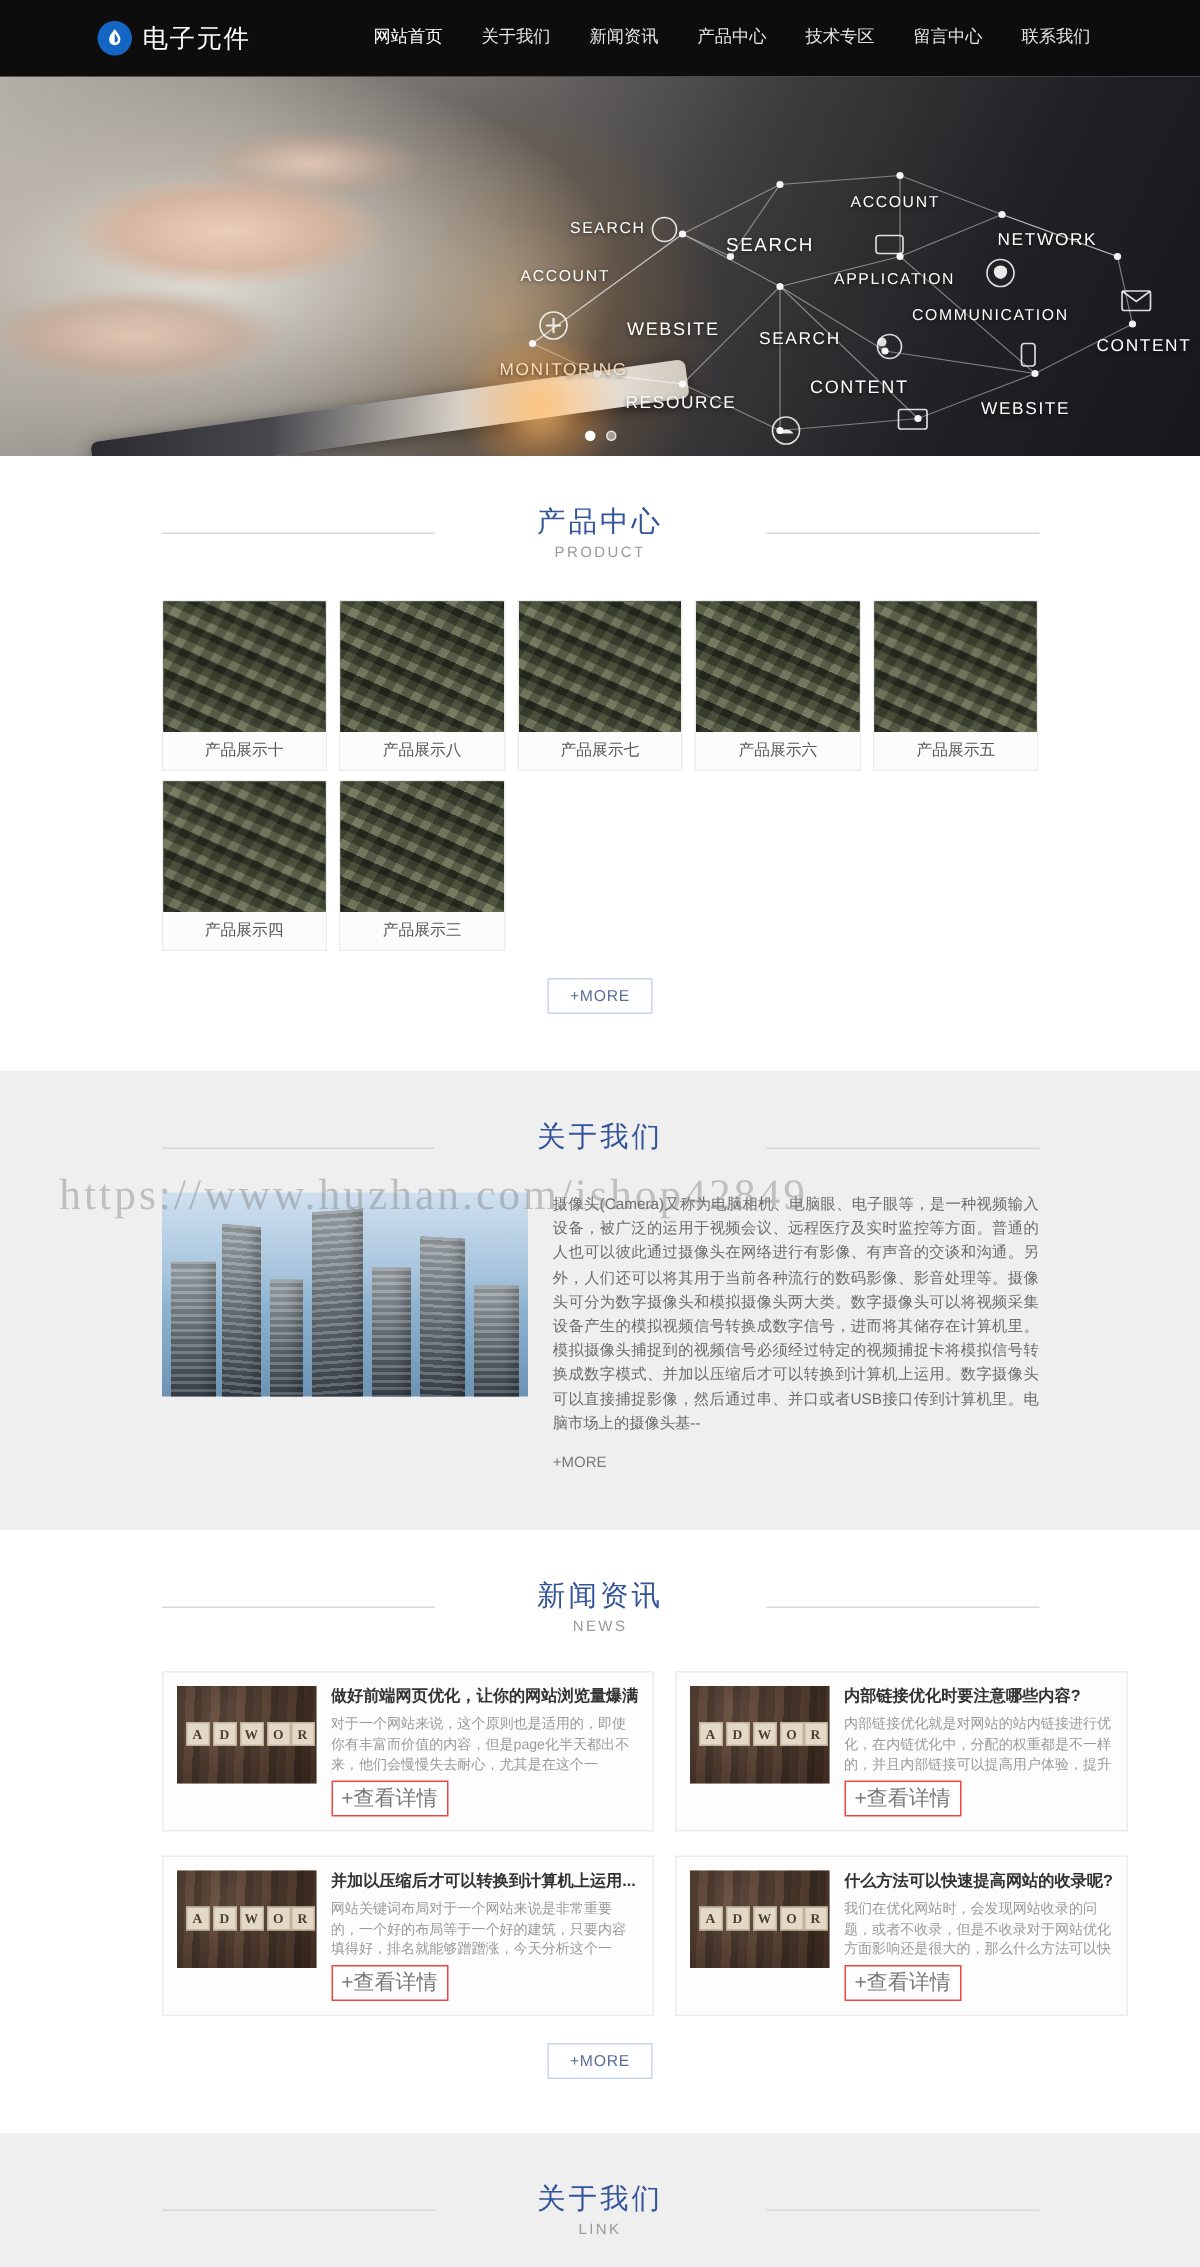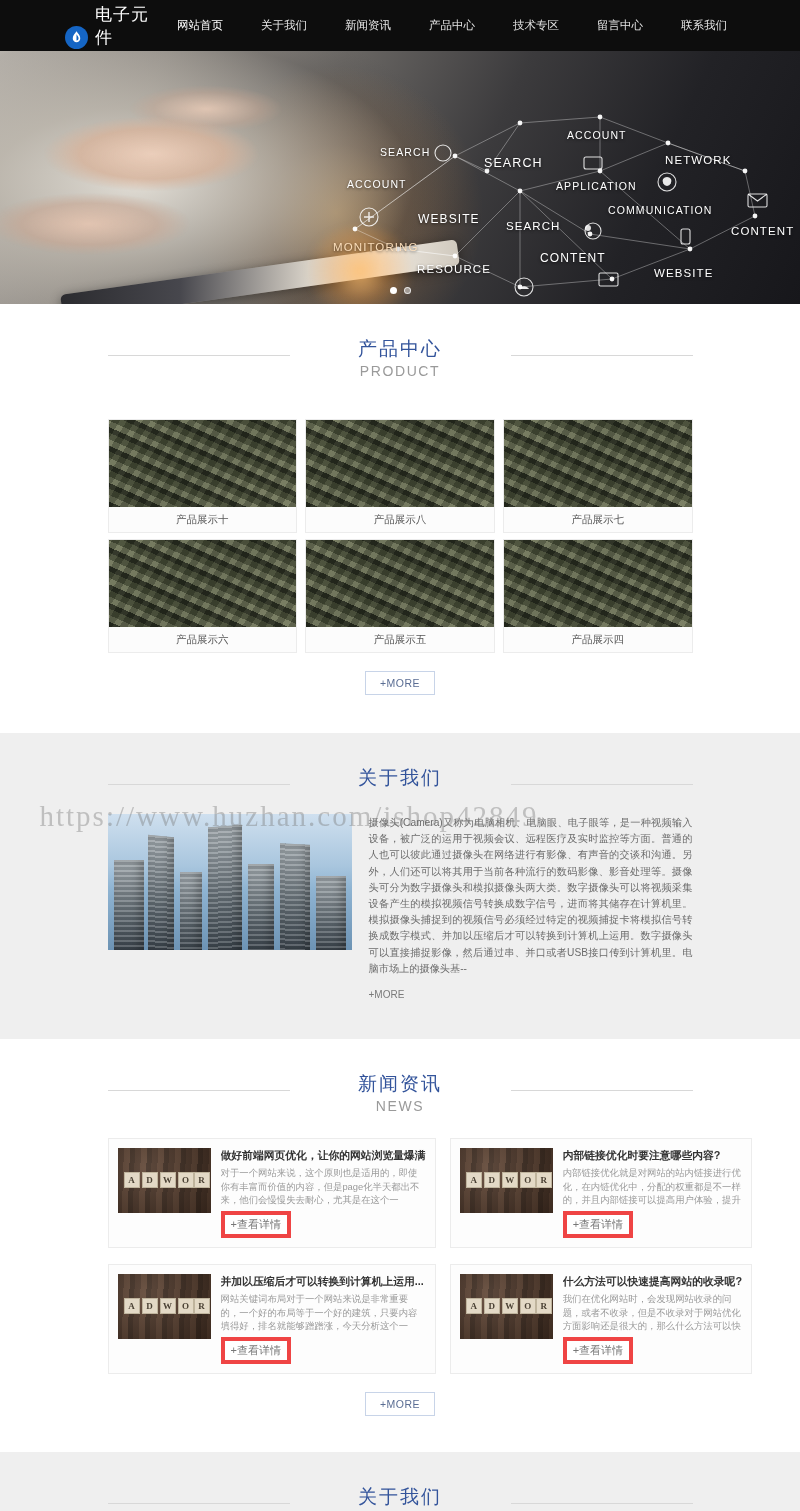--- a/index.html
+++ b/index.html
@@ -34,21 +34,21 @@
     display: flex; align-items: center; justify-content: center;
     flex: none;
   }
   .logo-mark svg { display:block; }
   .logo-text {
     color: #ffffff;
     font-size: 17px;
     letter-spacing: 1px;
     font-weight: 500;
   }
-  .nav { display: flex; align-items: flex-end; gap: 12px; }
+  .nav { display: flex; align-items: flex-end; gap: 0px; }
   .nav-item {
     color: #e6e6e6;
     font-size: 11.5px;
     padding: 0 13px;
     line-height: 51px;
     white-space: nowrap;
     cursor: pointer;
   }
   .nav-item.active { color: #ffffff; }
 
@@ -132,36 +132,36 @@
   .sec-head .line.l { left: 0; }
   .sec-head .line.r { right: 0; }
   .sec-title {
     font-size: 19px;
     color: #33549b;
     letter-spacing: 2px;
     line-height: 24px;
     font-weight: 500;
   }
   .sec-sub {
-    font-size: 14px;
+    font-size: 10px;
     color: #9a9a9a;
     letter-spacing: 1.6px;
     margin-top: 2px;
   }
 
   
   .products {
     background: #ffffff;
     padding-bottom: 10px;
   }
   .prod-grid {
     width: 585px;
-    margin: 40px auto 0;
+    margin: 26px auto 0;
     display: grid;
-    grid-template-columns: repeat(3, 1fr);
+    grid-template-columns: repeat(5, 1fr);
     gap: 6px 8px;
   }
   .prod-card {
     background: #fff;
     border: 1px solid #ececec;
     cursor: pointer;
   }
   .prod-img {
     height: 87px;
     background-color: #55594a;
@@ -295,23 +295,23 @@
   .news-desc {
     font-size: 9.4px;
     color: #9a9a9a;
     line-height: 13.4px;
     height: 40px;
     overflow: hidden;
   }
   .news-link {
     display: inline-block;
     margin-top: 5px;
-    font-size: 11px;
+    font-size: 14px;
     color: #777;
-    border: 4px solid #ef4444;
+    border: 1px solid #ef4444;
     padding: 2px 6px;
     background: #fff;
     cursor: pointer;
   }
 
   
   .links { background: #efefef; padding-bottom: 26px; }
 </style>
 </head>
 <body>
@@ -444,20 +444,24 @@
       <div class="prod-name">产品展示六</div>
     </div>
     <div class="prod-card">
       <div class="prod-img"></div>
       <div class="prod-name">产品展示五</div>
     </div>
     <div class="prod-card">
       <div class="prod-img"></div>
       <div class="prod-name">产品展示四</div>
     </div>
+    <div class="prod-card">
+      <div class="prod-img"></div>
+      <div class="prod-name">产品展示三</div>
+    </div>
   </div>
 
   <div class="more-wrap">
     <div class="btn-more">+MORE</div>
   </div>
 </div>
 
 <div class="about">
   <div class="sec-head">
     <div class="line l"></div>

